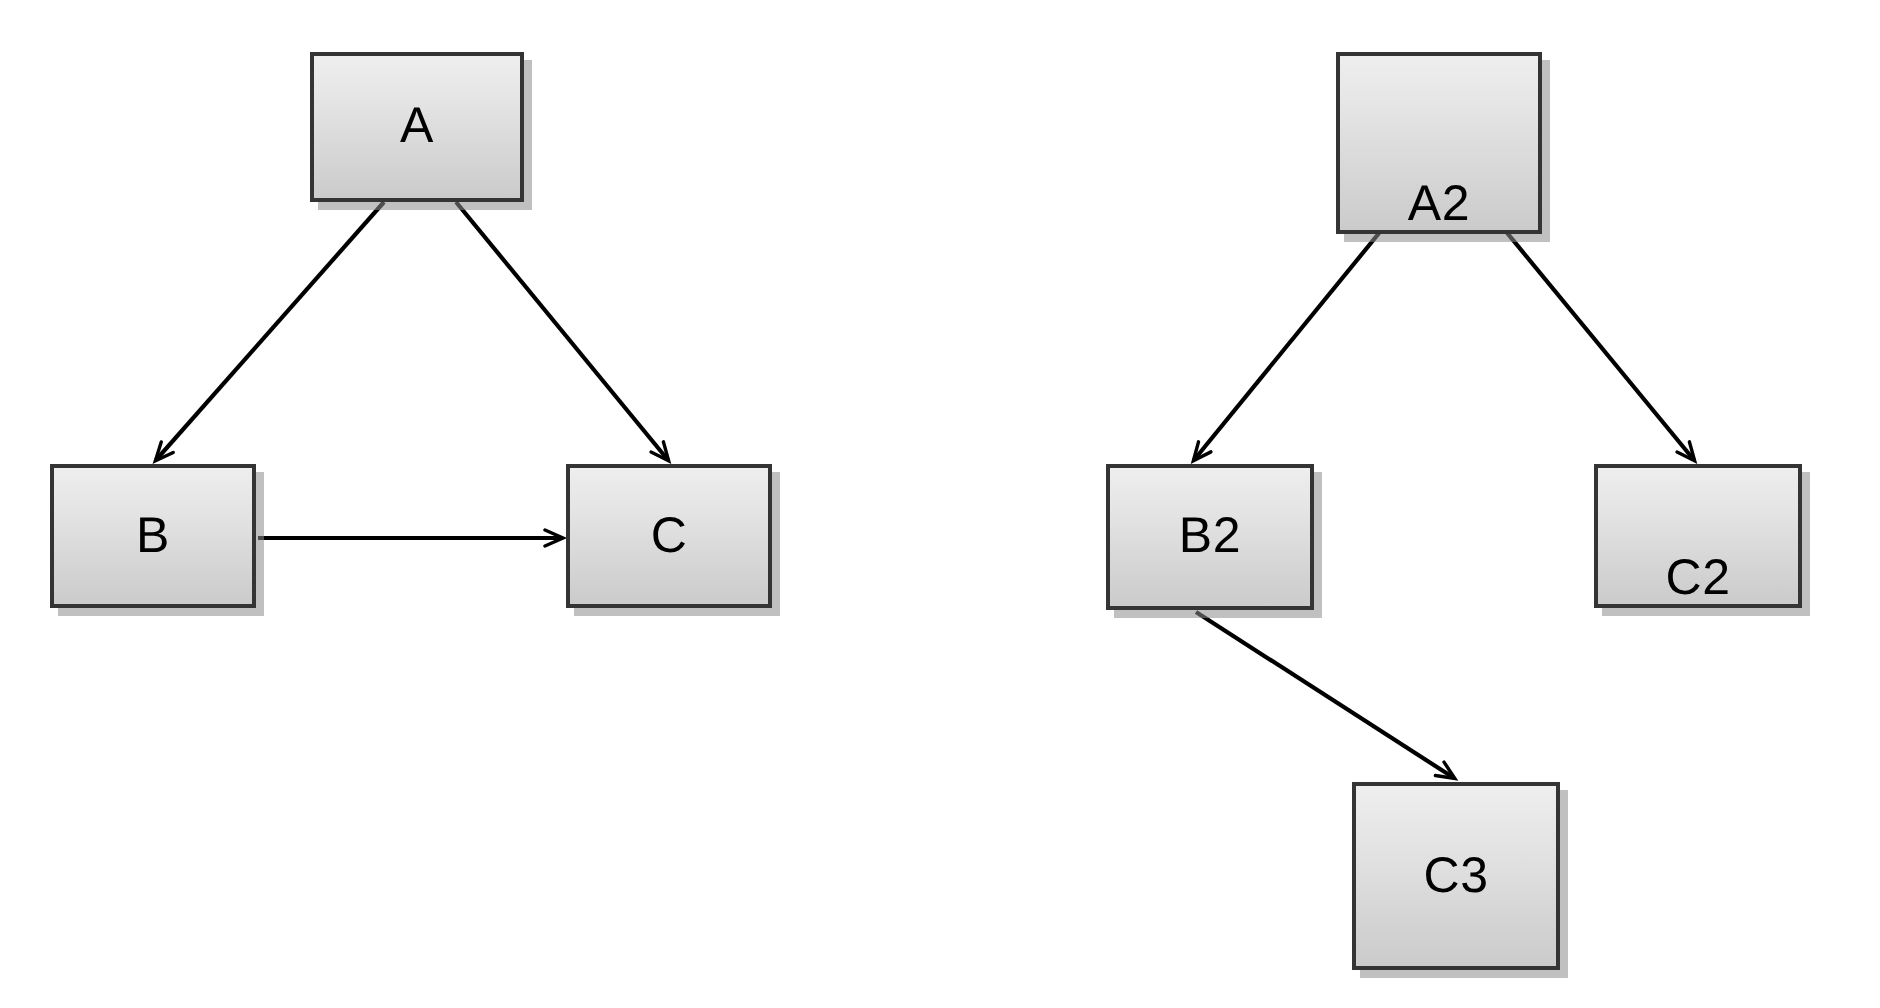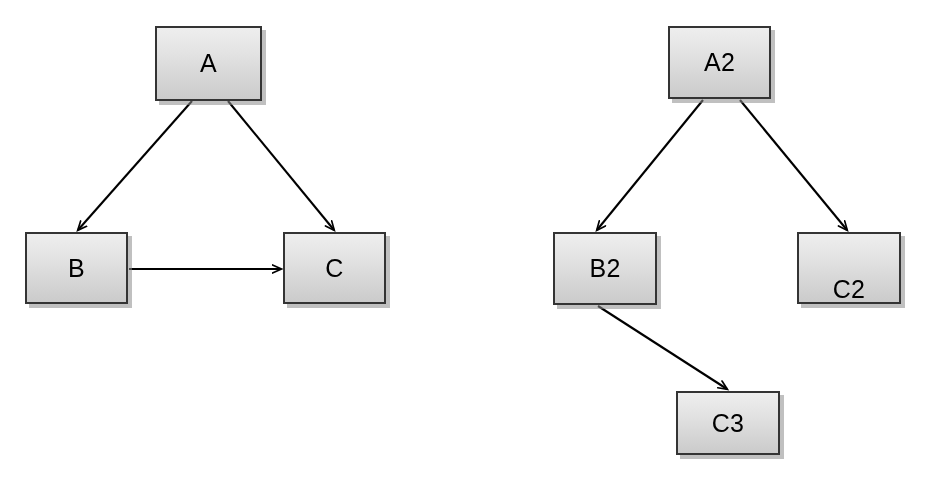--- a/index.html
+++ b/index.html
@@ -74,29 +74,29 @@
   </div>
 
   <div class="node" style="left:25px; top:232px; width:103px; height:72px;">
     <span class="node-label">B</span>
   </div>
 
   <div class="node" style="left:283px; top:232px; width:103px; height:72px;">
     <span class="node-label">C</span>
   </div>
 
-  <div class="node" style="left:668px; top:26px; width:103px; height:73px;">
+  <div class="node" style="left:668px; top:26px; width:103px; height:91px;align-items:flex-end;">
     <span class="node-label">A2</span>
   </div>
 
   <div class="node" style="left:541px; top:232px; width:104px; height:73px;margin-left:12px;">
     <span class="node-label">B2</span>
   </div>
 
   <div class="node" style="left:797px; top:232px; width:104px; height:72px;align-items:flex-end;">
     <span class="node-label">C2</span>
   </div>
 
-  <div class="node" style="left:676px; top:391px; width:104px; height:64px;">
+  <div class="node" style="left:676px; top:391px; width:104px; height:94px;">
     <span class="node-label">C3</span>
   </div>
 
 </div>
 
 </body></html>

